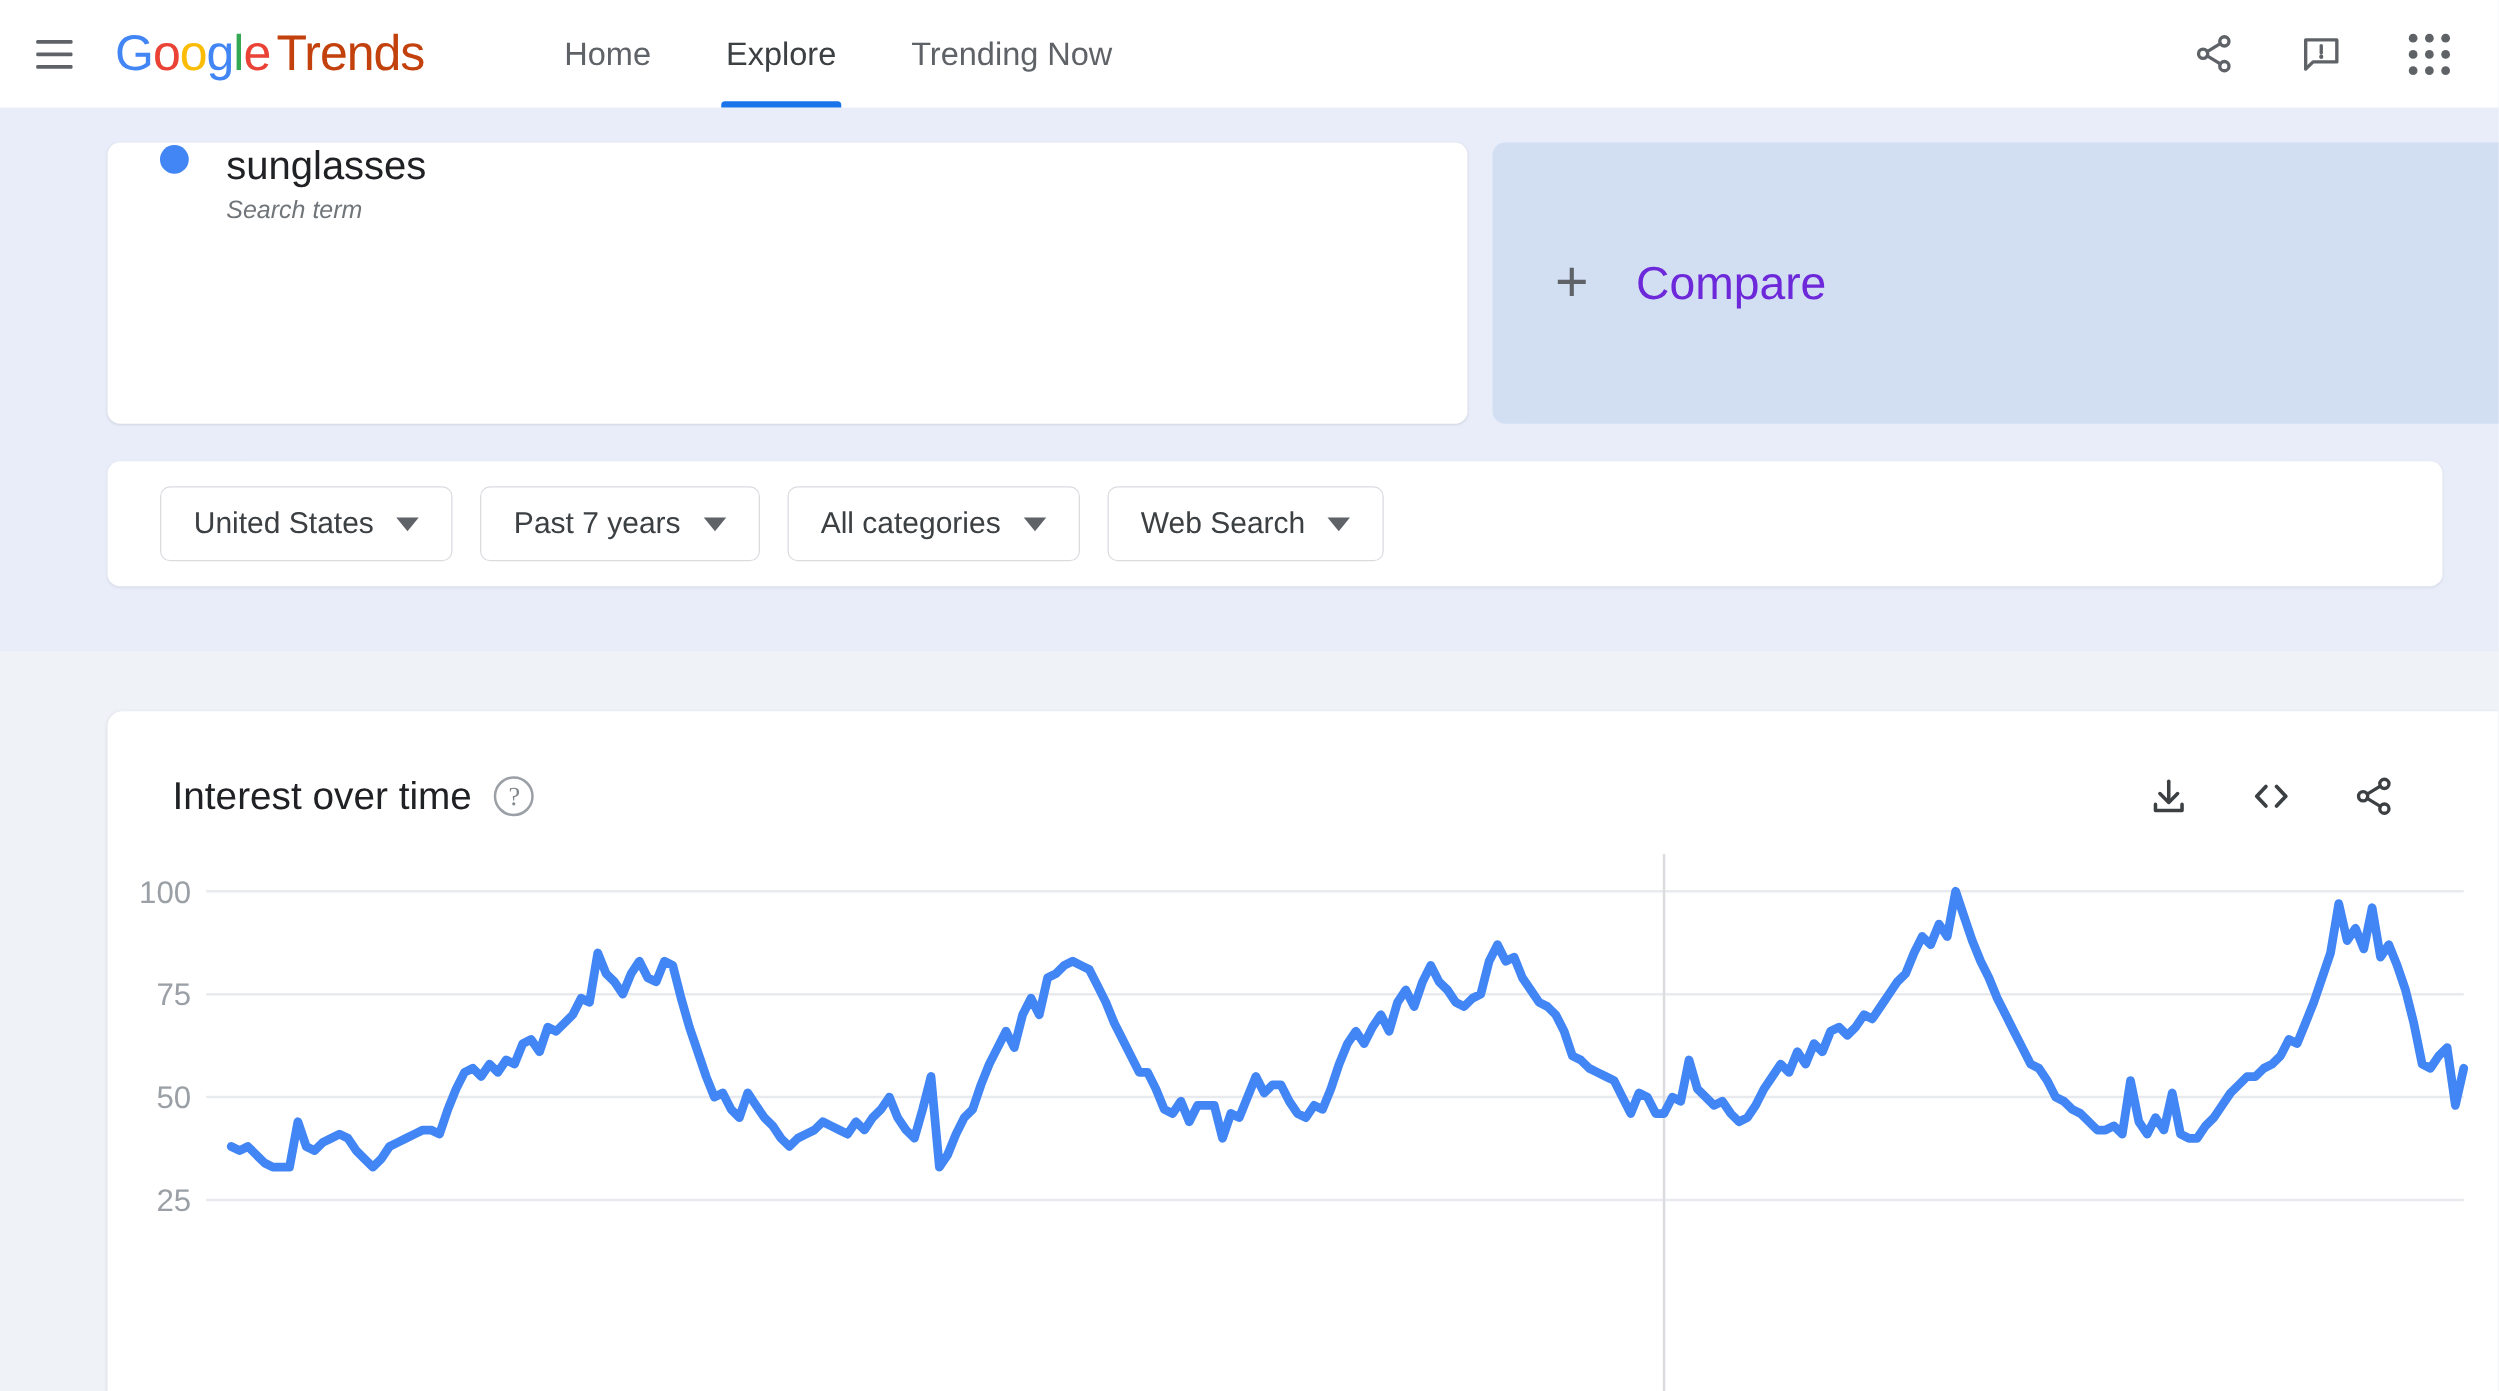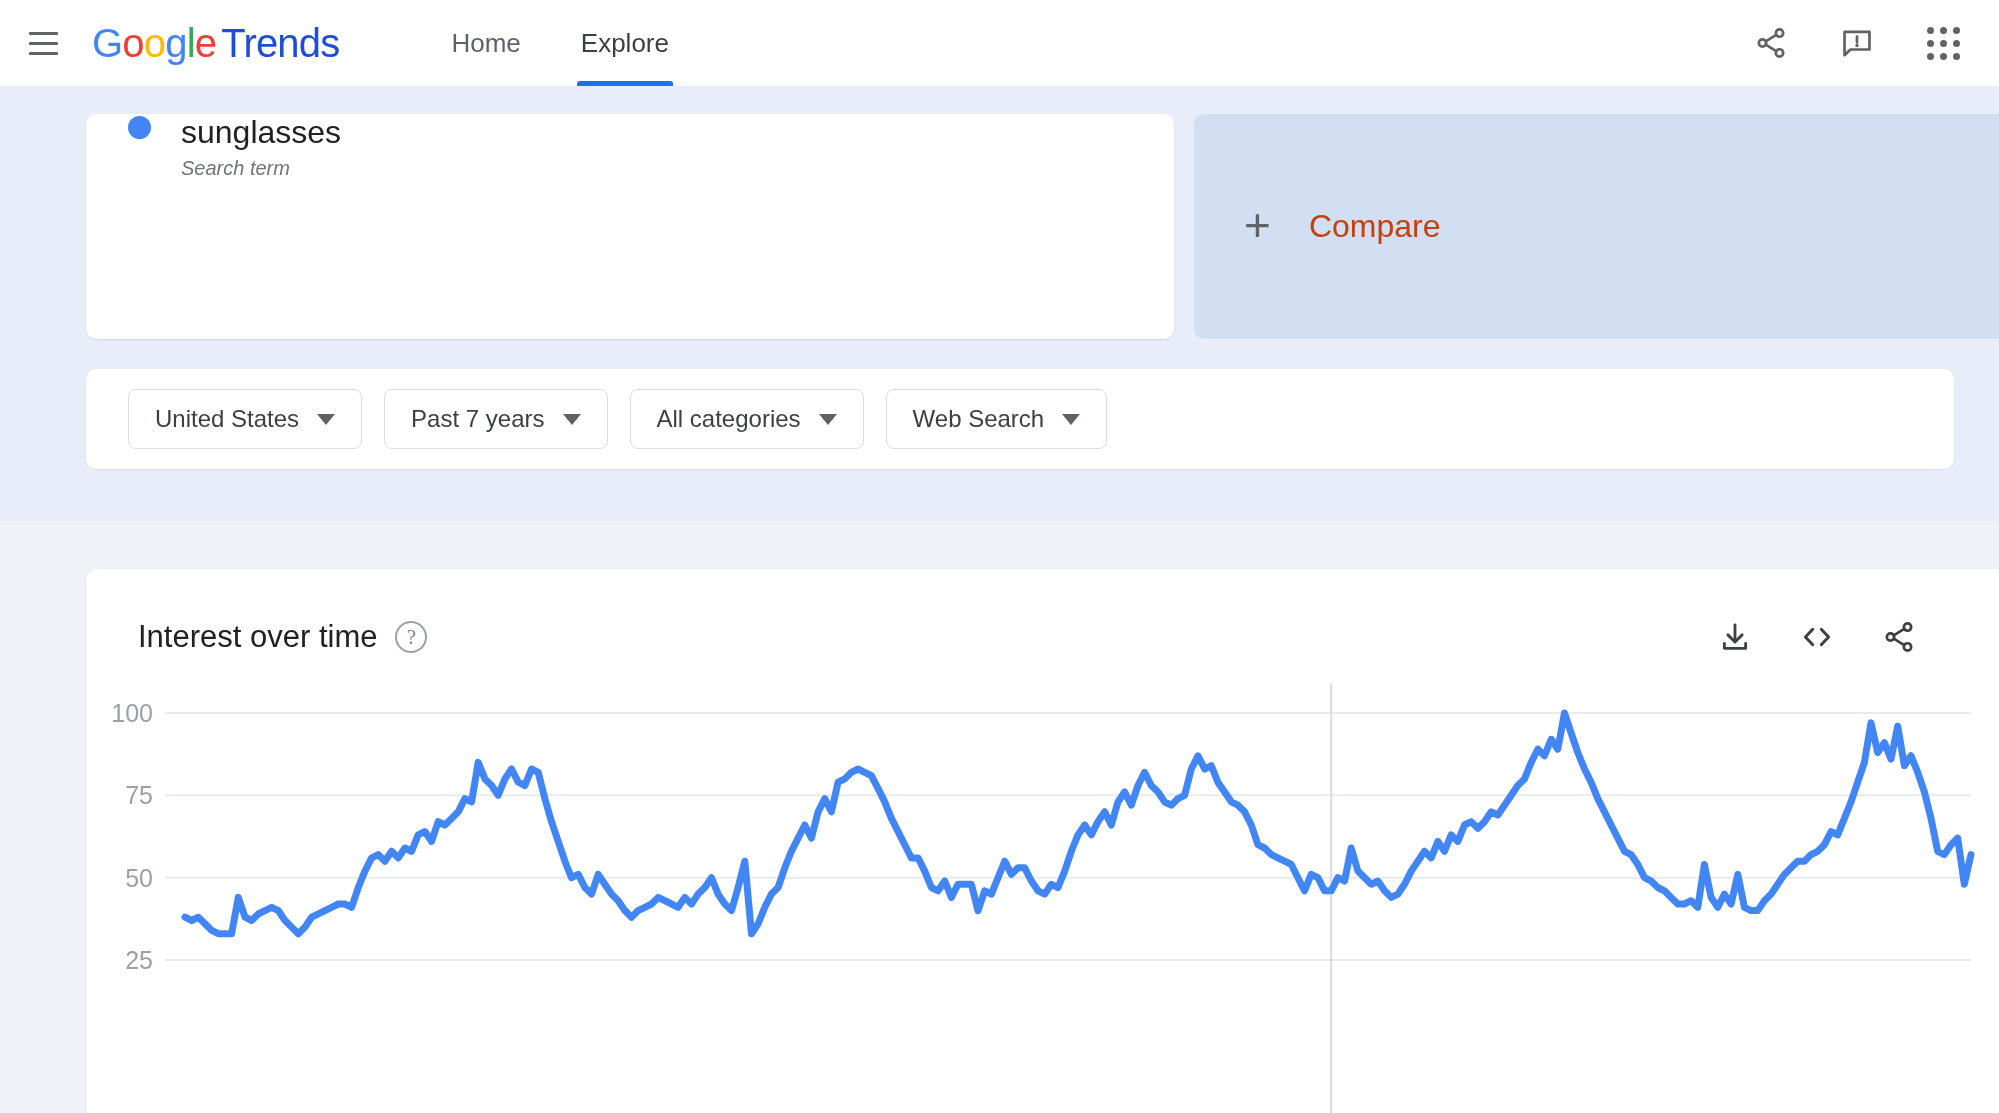--- a/index.html
+++ b/index.html
@@ -25,21 +25,21 @@
     display: flex; flex-direction: column; justify-content: center;
     align-items: center; gap: 7px;
     cursor: pointer; margin-right: 26px;
   }
   .hamburger span { display: block; width: 29px; height: 3px; background: #5f6368; border-radius: 1px; }
 
   .logo { display: flex; align-items: baseline; font-size: 40px; letter-spacing: -0.8px; margin-right: 86px; cursor: pointer; }
   .logo .g1 { color: #4285F4; } .logo .o1 { color: #EA4335; }
   .logo .o2 { color: #FBBC05; } .logo .g2 { color: #4285F4; }
   .logo .l  { color: #34A853; } .logo .e  { color: #EA4335; }
-  .logo .trends { color: #1d4ed8; font-weight: 400; margin-left: 5px; }
+  .logo .trends { color: #c2410c; font-weight: 400; margin-left: 5px; }
 
   .nav { display: flex; align-items: center; height: 86px; gap: 8px; }
   .nav-item {
     position: relative;
     height: 86px; display: flex; align-items: center;
     padding: 0 26px;
     font-size: 26px; color: #5f6368;
     cursor: pointer; white-space: nowrap;
   }
   .nav-item.active { color: #3c4043; }
@@ -82,21 +82,21 @@
     background: #d2dff3;
     border-radius: 10px 0 0 10px;
     display: flex; align-items: center;
     padding-left: 50px;
     cursor: pointer;
   }
   .compare-plus {
     font-size: 46px; color: #5f6368; font-weight: 300;
     line-height: 1; margin-right: 38px; margin-top: -4px;
   }
-  .compare-label { font-size: 32px; color: #c2410c; }
+  .compare-label { font-size: 37px; color: #6d28d9; }
 
   .filters-card {
     margin: 30px 45px 0 86px;
     background: #ffffff;
     border-radius: 10px;
     height: 100px;
     display: flex; align-items: center;
     padding-left: 42px;
     gap: 22px;
     box-shadow: 0 1px 2px rgba(60,64,67,.08);
@@ -159,20 +159,23 @@
       <span class="e">e</span>
       <span class="trends">Trends</span>
   </div>
 
   <div class="nav">
     <div class="nav-item">
       <span>Home</span>
     </div>
     <div class="nav-item active">
       <span>Explore</span>
+    </div>
+    <div class="nav-item">
+      <span>Trending Now</span>
     </div>
   </div>
 
   <div class="header-spacer"></div>
 
   <div class="header-icons">
     <div class="hicon">
       <svg width="34" height="34" viewBox="0 0 24 24" fill="none" stroke="#5f6368" stroke-width="1.9" stroke-linecap="round" stroke-linejoin="round">
         <circle cx="18" cy="5" r="2.6"></circle>
           <circle cx="6" cy="12" r="2.6"></circle>

